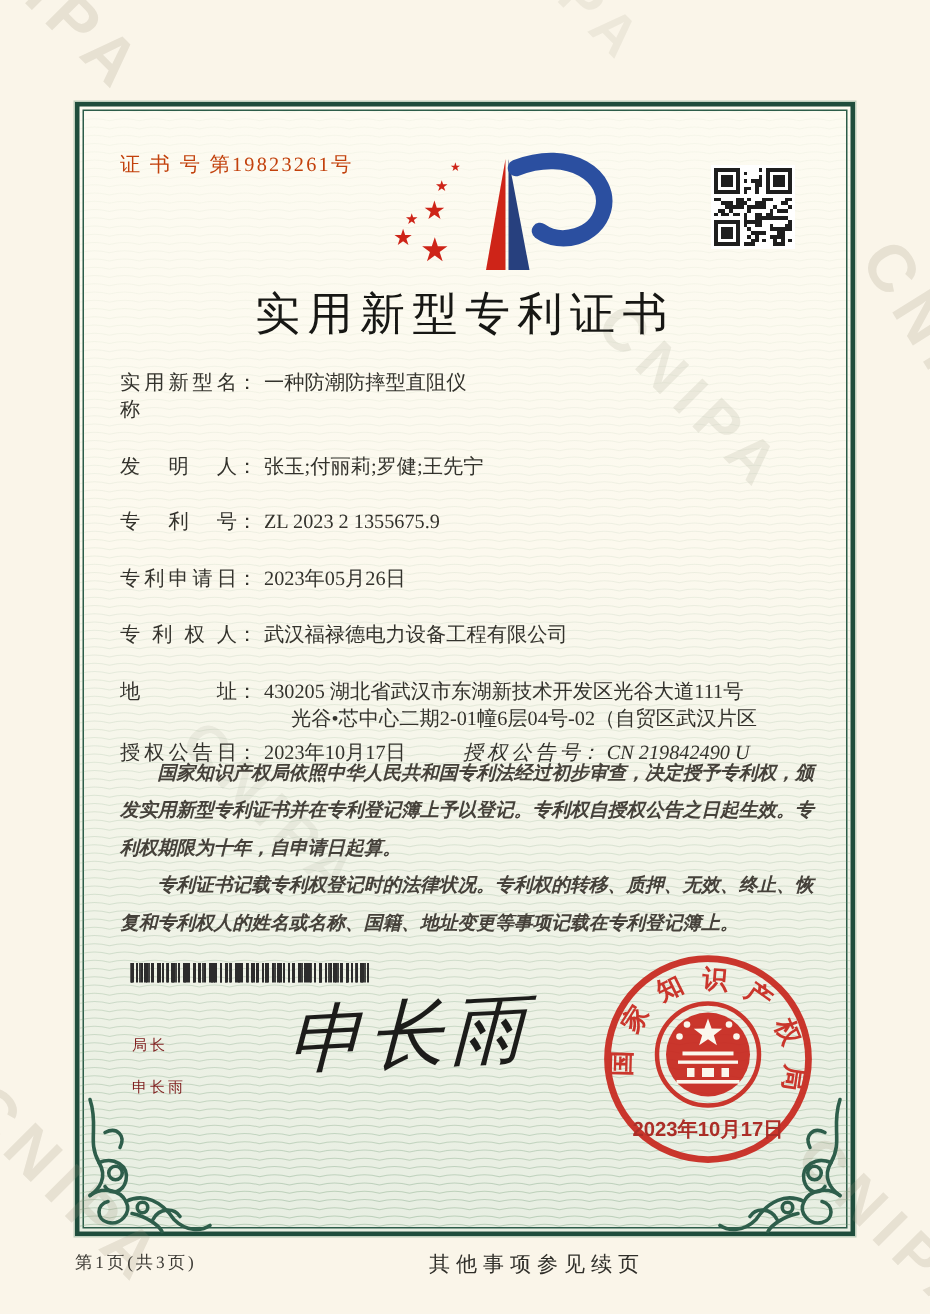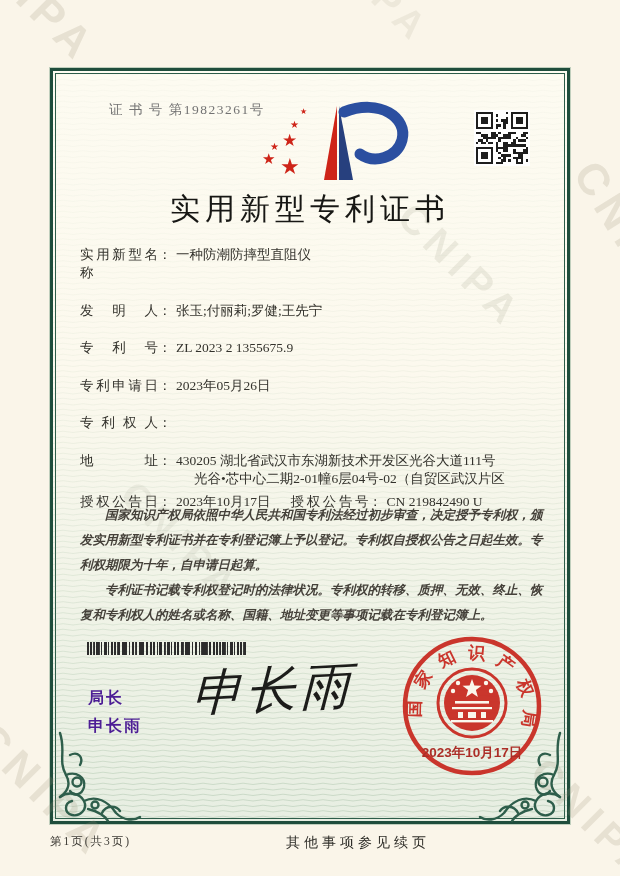--- a/index.html
+++ b/index.html
@@ -36,21 +36,21 @@
     z-index:1;
   }
   .frame::after{
     content:"";position:absolute;inset:2px;border:1px solid #2c5c49;pointer-events:none;
   }
   .waves{position:absolute;left:53px;top:71px;width:514px;height:750px;z-index:2;pointer-events:none;}
 
   .content{position:absolute;inset:0;z-index:5;}
 
   
-  .cert-no{position:absolute;left:80px;top:101px;font-size:13.5px;letter-spacing:1.5px;color:#737373;margin-left:29px;}
+  .cert-no{position:absolute;left:80px;top:101px;font-size:13.5px;letter-spacing:1.5px;color:#c2410c;}
   .logo{position:absolute;left:256px;top:96px;width:172px;height:92px;}
   .logo .star{position:absolute;color:#ce2418;line-height:1;}
   .qr{position:absolute;left:474px;top:110px;width:52px;height:52px;background:#fff;padding:2px;}
   .qr svg{display:block;width:100%;height:100%;}
 
   .title{
     position:absolute;left:50px;top:189px;width:520px;text-align:center;
     font-size:30px;font-weight:normal;letter-spacing:5px;color:#171714;
   }
 
@@ -58,21 +58,21 @@
   .fields{position:absolute;left:80px;top:246px;width:466px;font-size:13.5px;color:#33322c;}
   .frow{margin-bottom:19.5px;display:flex;align-items:flex-start;line-height:18px;}
   .flabel{
     display:inline-block;width:78px;flex:0 0 78px;
     text-align:justify;text-align-last:justify;text-justify:inter-character;
     letter-spacing:0;
   }
   .fcolon{flex:0 0 14px;}
   .fvalue{margin-left:4px;}
   .addr2{display:block;margin-left:18px;}
-  .frow.grant .group2{margin-left:20px;display:flex;}
+  .frow.grant .group2{margin-left:38px;display:flex;font-style:italic;}
 
   
   .paras{
     position:absolute;left:80px;top:503px;width:467px;
     font-size:12.5px;line-height:25px;color:#45413a;
     font-style:italic;
     font-weight:bold;
   }
   .paras p{margin:0;text-indent:2em;}
 
@@ -80,21 +80,21 @@
   .barcode{
     position:absolute;left:87px;top:642px;width:160px;height:13px;
     background:
       repeating-linear-gradient(90deg,#2c2c2c 0 1.5px,transparent 1.5px 3.5px),
       repeating-linear-gradient(90deg,#2c2c2c 0 2px,transparent 2px 9px),
       repeating-linear-gradient(90deg,rgba(44,44,44,.9) 0 1px,transparent 1px 6px);
   }
   .director{
     position:absolute;left:88px;top:684px;
     font-family:"Liberation Sans", sans-serif;
-    font-size:16px;letter-spacing:2px;color:#4c1d95;line-height:28px;font-weight:700;
+    font-size:10px;letter-spacing:2px;color:#7f1d1d;line-height:28px;font-weight:400;
   }
   .autograph{
     position:absolute;left:192px;top:656px;width:190px;
     font-size:50px;color:#1c1c1a;
     font-style:italic;letter-spacing:4px;
     transform:rotate(-3deg) skewX(-4deg);
     white-space:nowrap;
   }
 
   
@@ -458,20 +458,21 @@
         <span class="fvalue">ZL 2023 2 1355675.9</span>
       </div>
       <div class="frow">
         <span class="flabel">专利申请日</span>
           <span class="fcolon">：</span>
         <span class="fvalue">2023年05月26日</span>
       </div>
       <div class="frow">
         <span class="flabel">专利权人</span>
           <span class="fcolon">：</span>
+        <span class="fvalue">武汉福禄德电力设备工程有限公司</span>
       </div>
       <div class="frow" style="margin-bottom:5px;">
         <span class="flabel">地址</span>
           <span class="fcolon">：</span>
         <span class="fvalue">
           <span class="addr1">430205 湖北省武汉市东湖新技术开发区光谷大道111号</span>
           <span class="addr2">光谷•芯中心二期2-01幢6层04号-02（自贸区武汉片区</span>
         </span>
       </div>
       <div class="frow grant">

